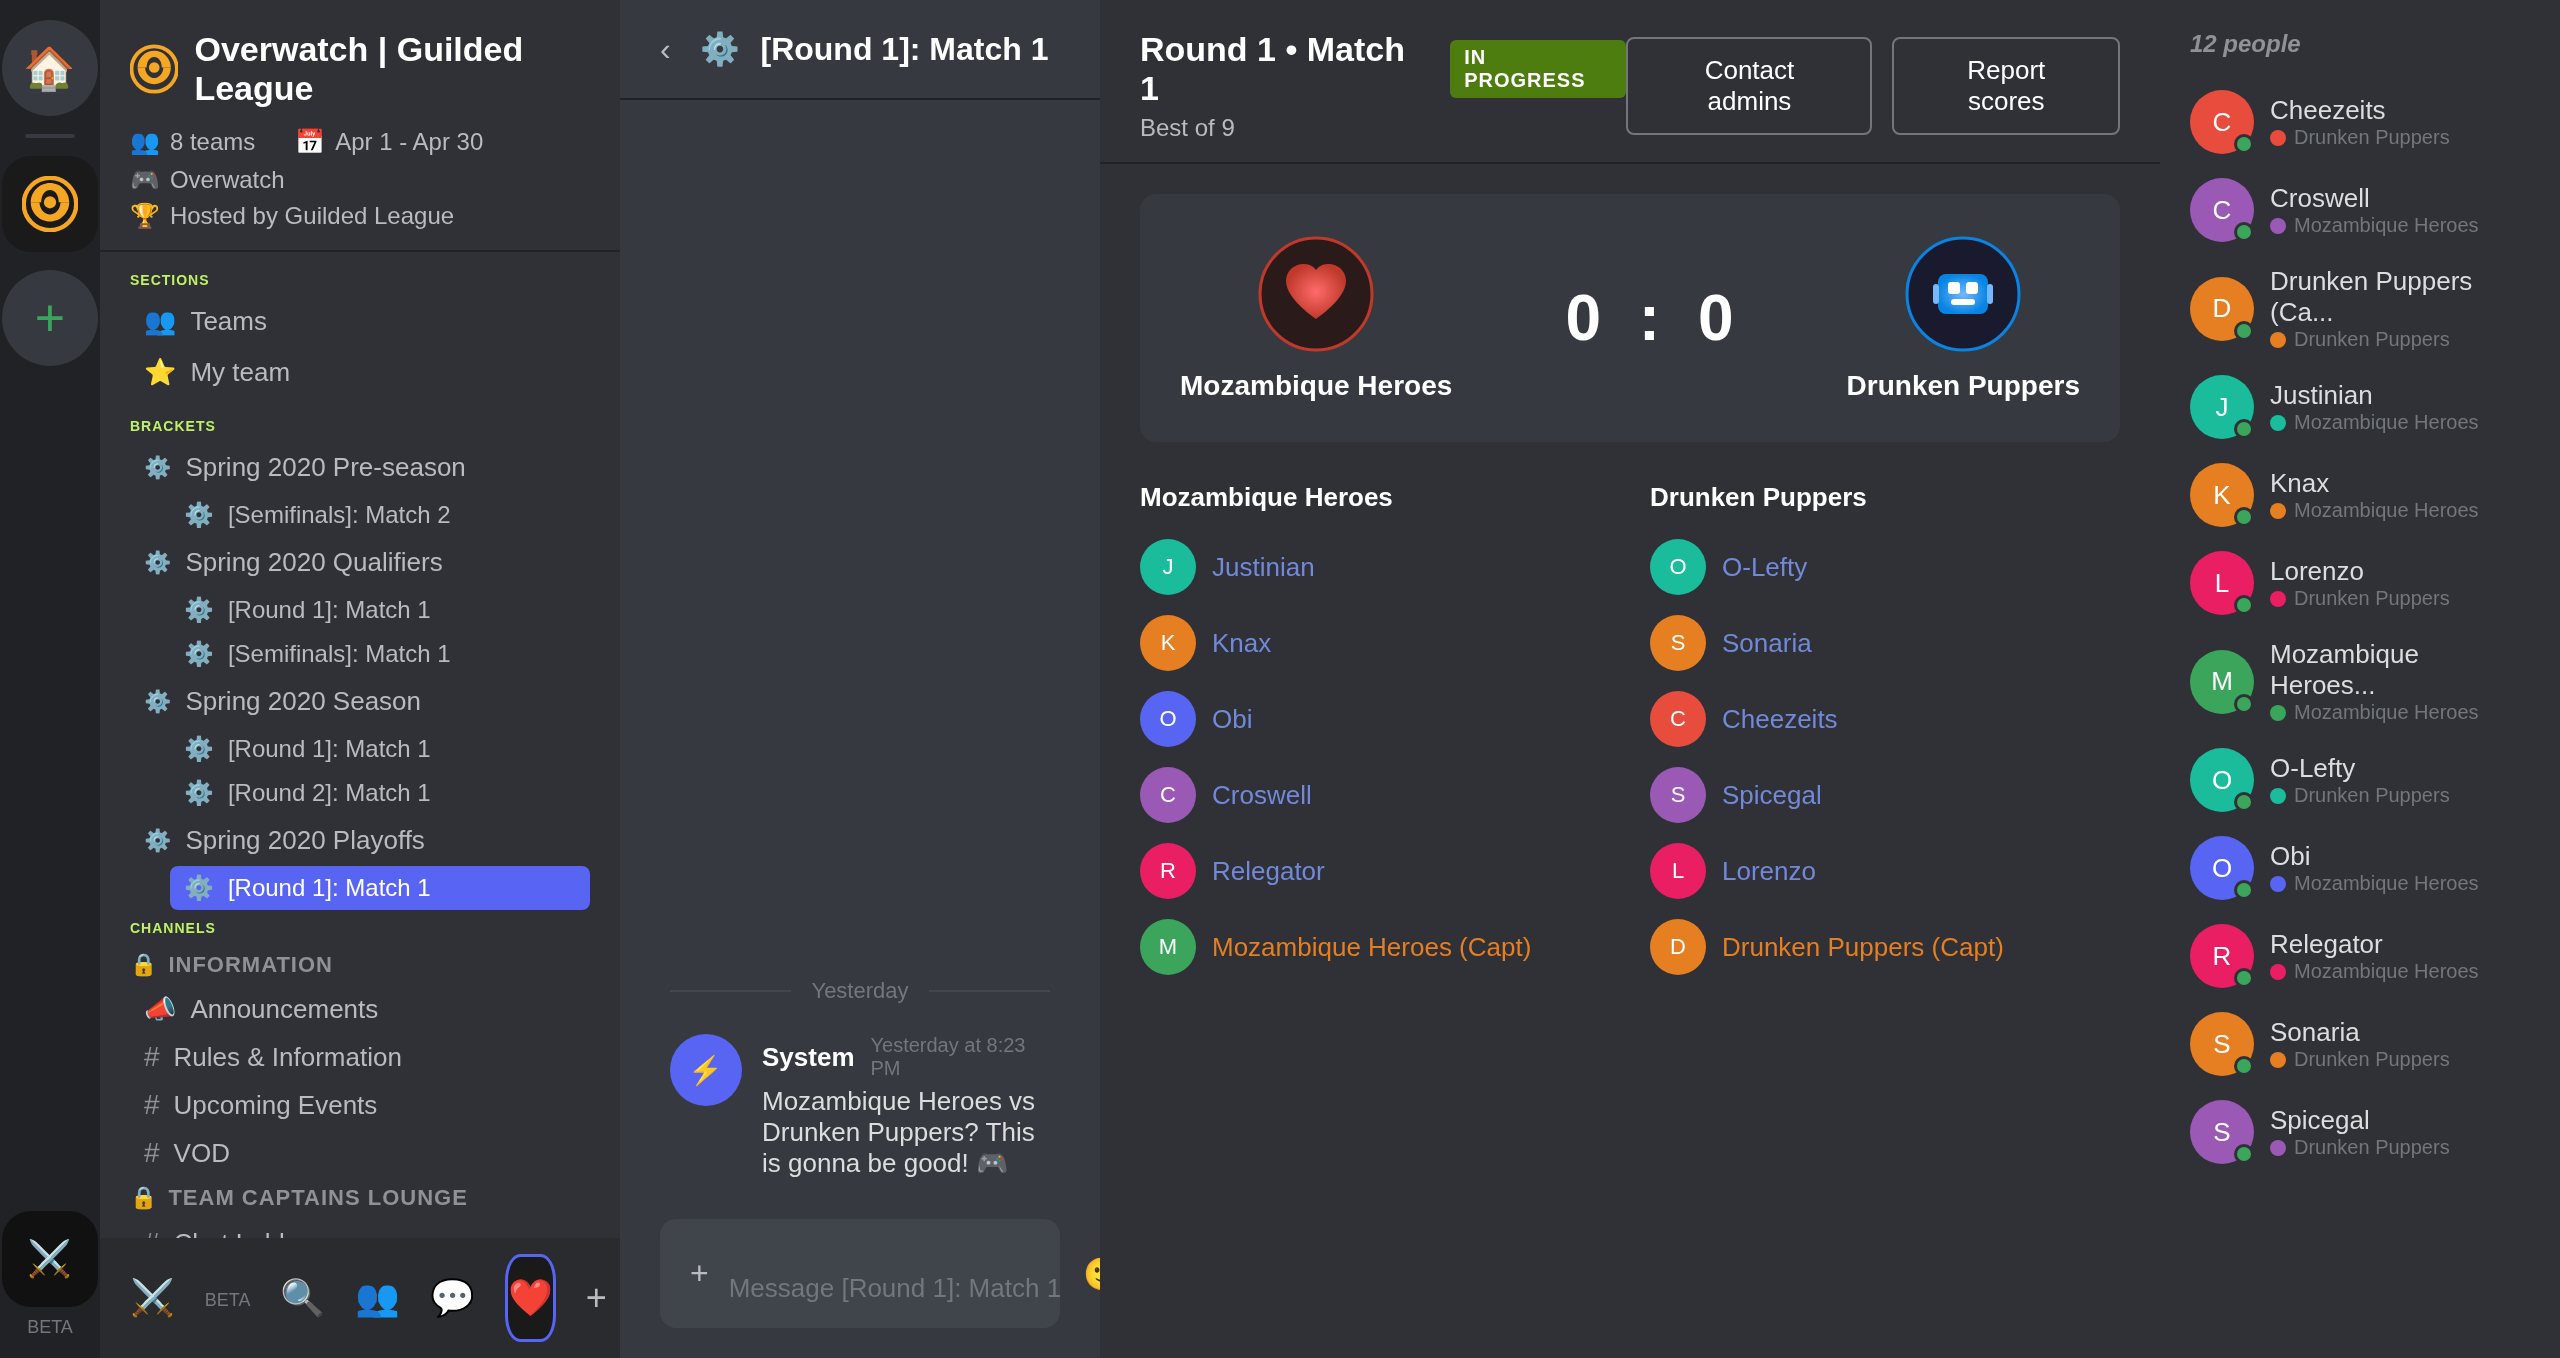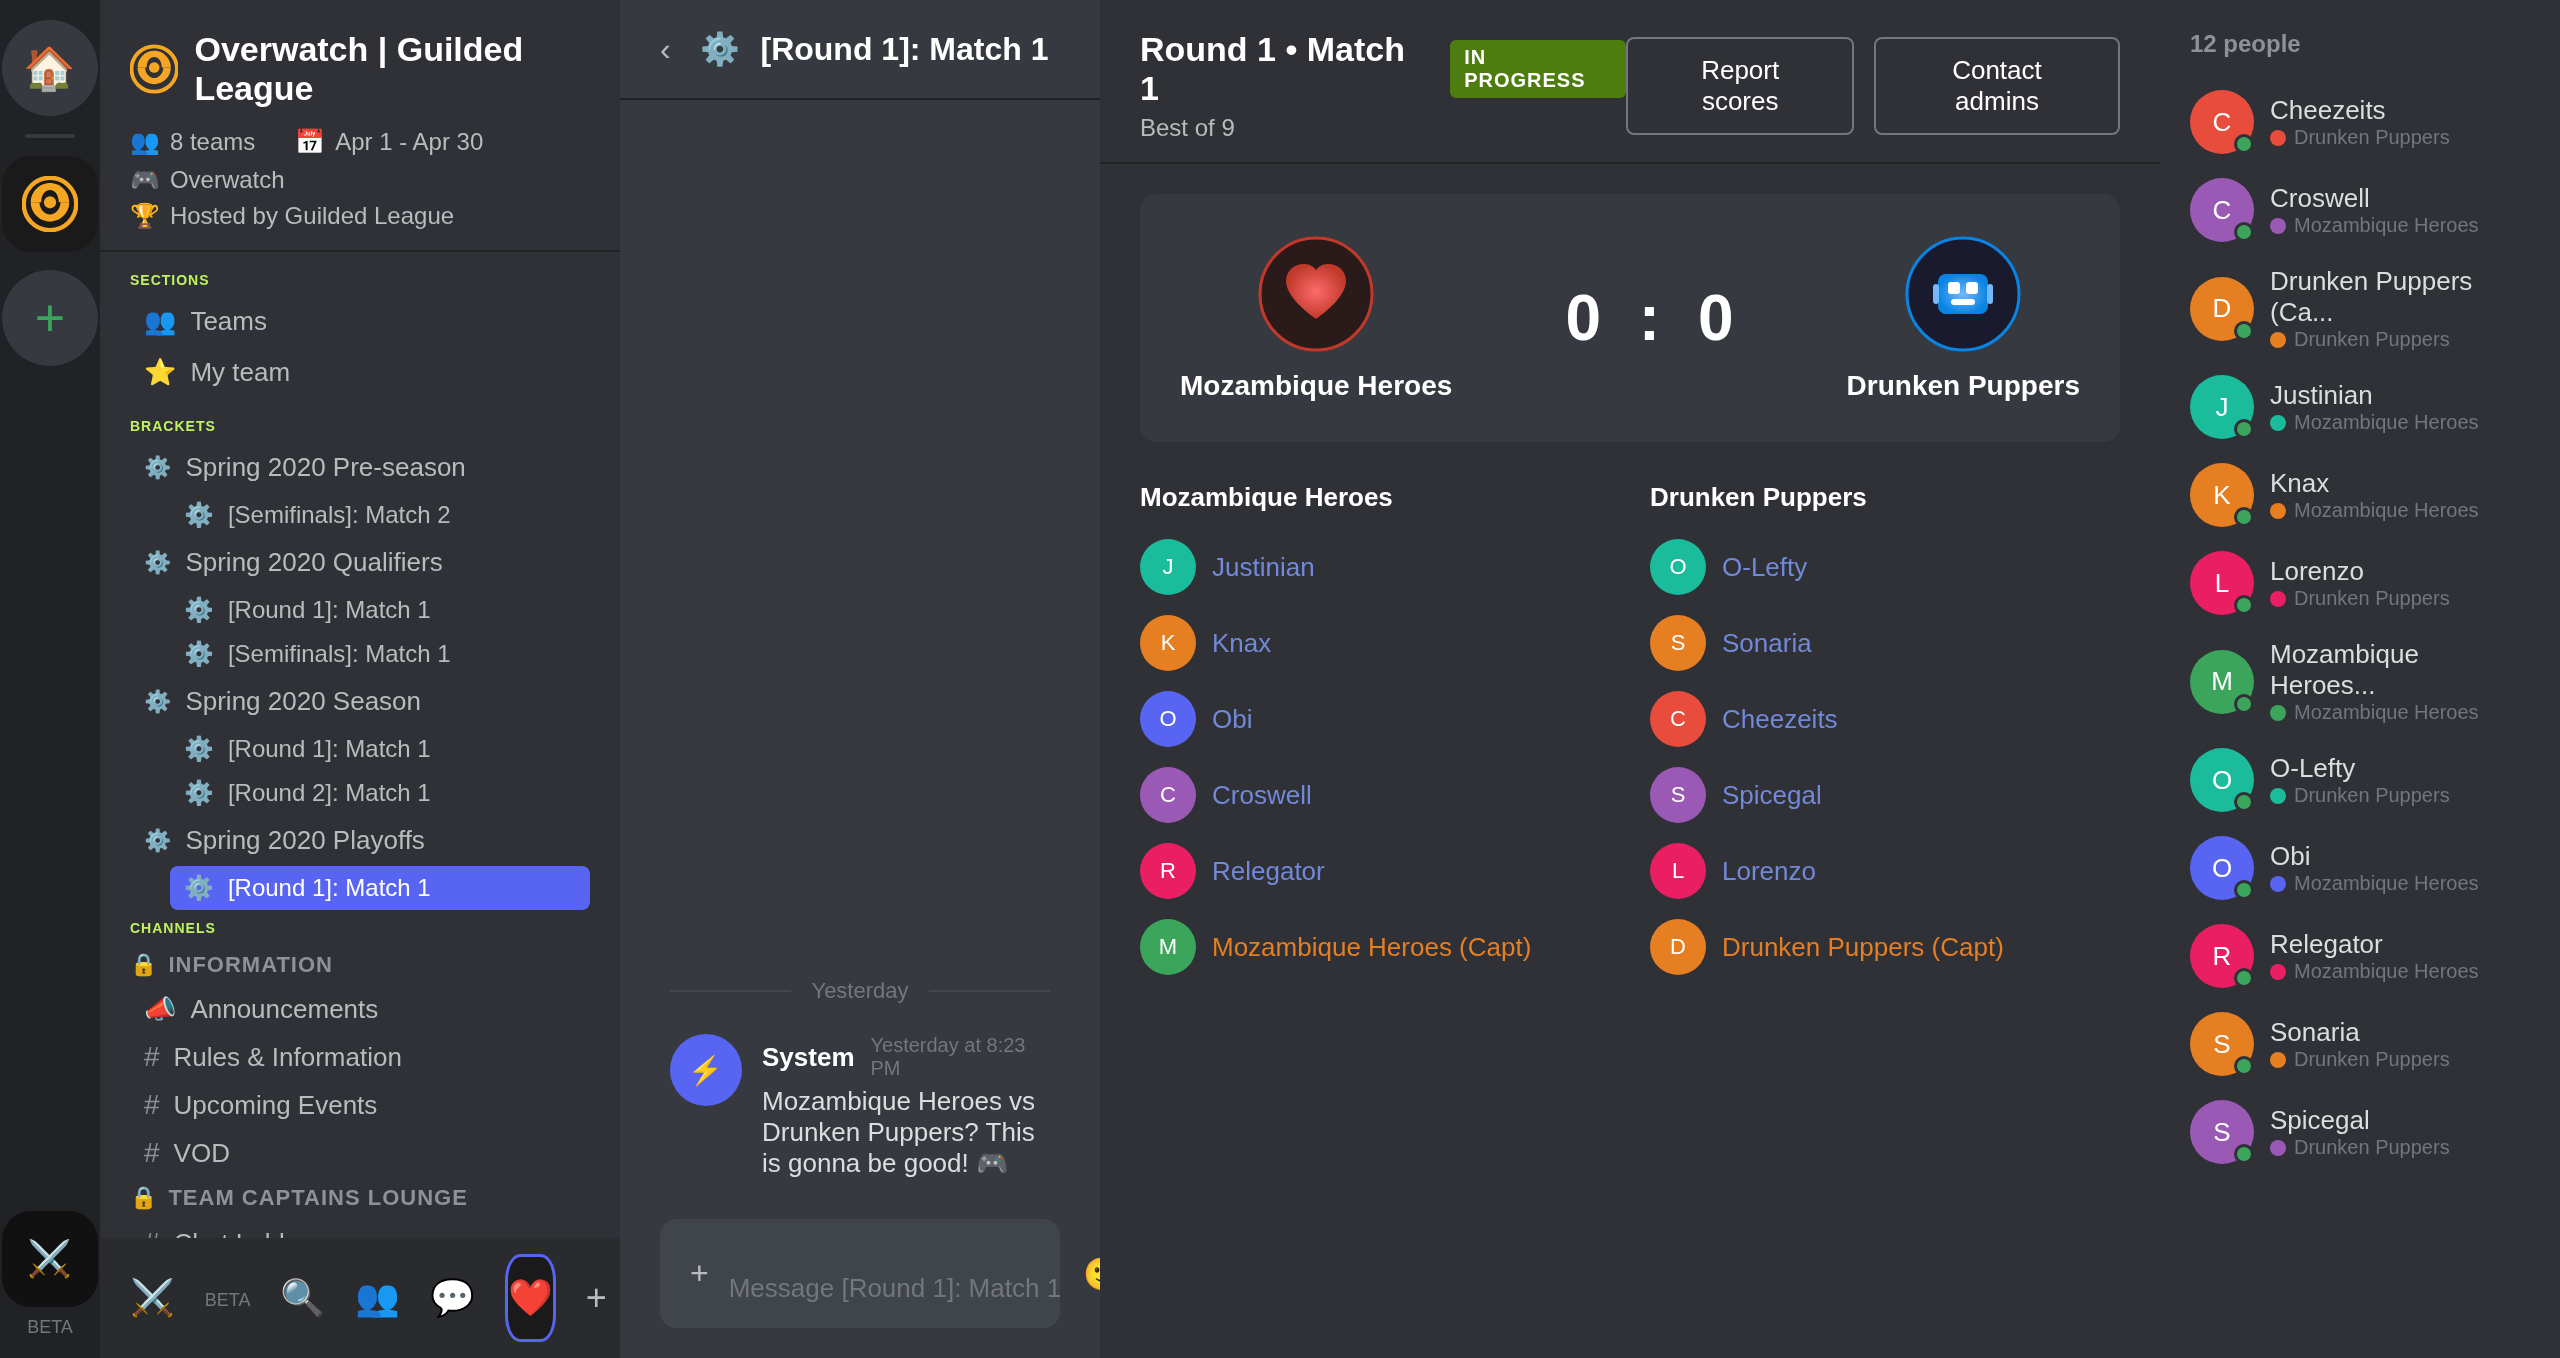--- a/index.html
+++ b/index.html
@@ -566,20 +566,21 @@
     .people-count {
       font-size: 24px;
       font-weight: 700;
       color: #8e9297;
     }
     .people-header-row {
       display: flex;
       align-items: center;
       gap: 16px;
       padding: 10px 48px 20px 30px;
+      font-style: italic;
     }
 
     .back-btn {
       color: #b9bbbe;
       font-size: 32px;
       cursor: pointer;
       margin-right: 10px;
     }
   </style>
 </head>
@@ -785,22 +786,22 @@
 <div class="match-panel">
   <div class="match-header">
     <div class="match-title-area">
       <div class="match-title">
         <span>Round 1 • Match 1</span>
         <span class="status-badge">IN PROGRESS</span>
       </div>
       <div class="match-subtitle">Best of 9</div>
     </div>
     <div class="match-actions">
+      <button class="btn-outline">Contact admins</button>
       <button class="btn-outline">Report scores</button>
-      <button class="btn-outline">Contact admins</button>
     </div>
   </div>
 
   <div class="score-card">
     <div class="team-score-left">
       <div class="heart-team-logo">
         <svg width="120" height="120" viewBox="0 0 120 120">
           <defs>
             <radialGradient id="hg" cx="50%" cy="50%" r="50%">
               <stop offset="0%" stop-color="#ff6b6b"></stop>

